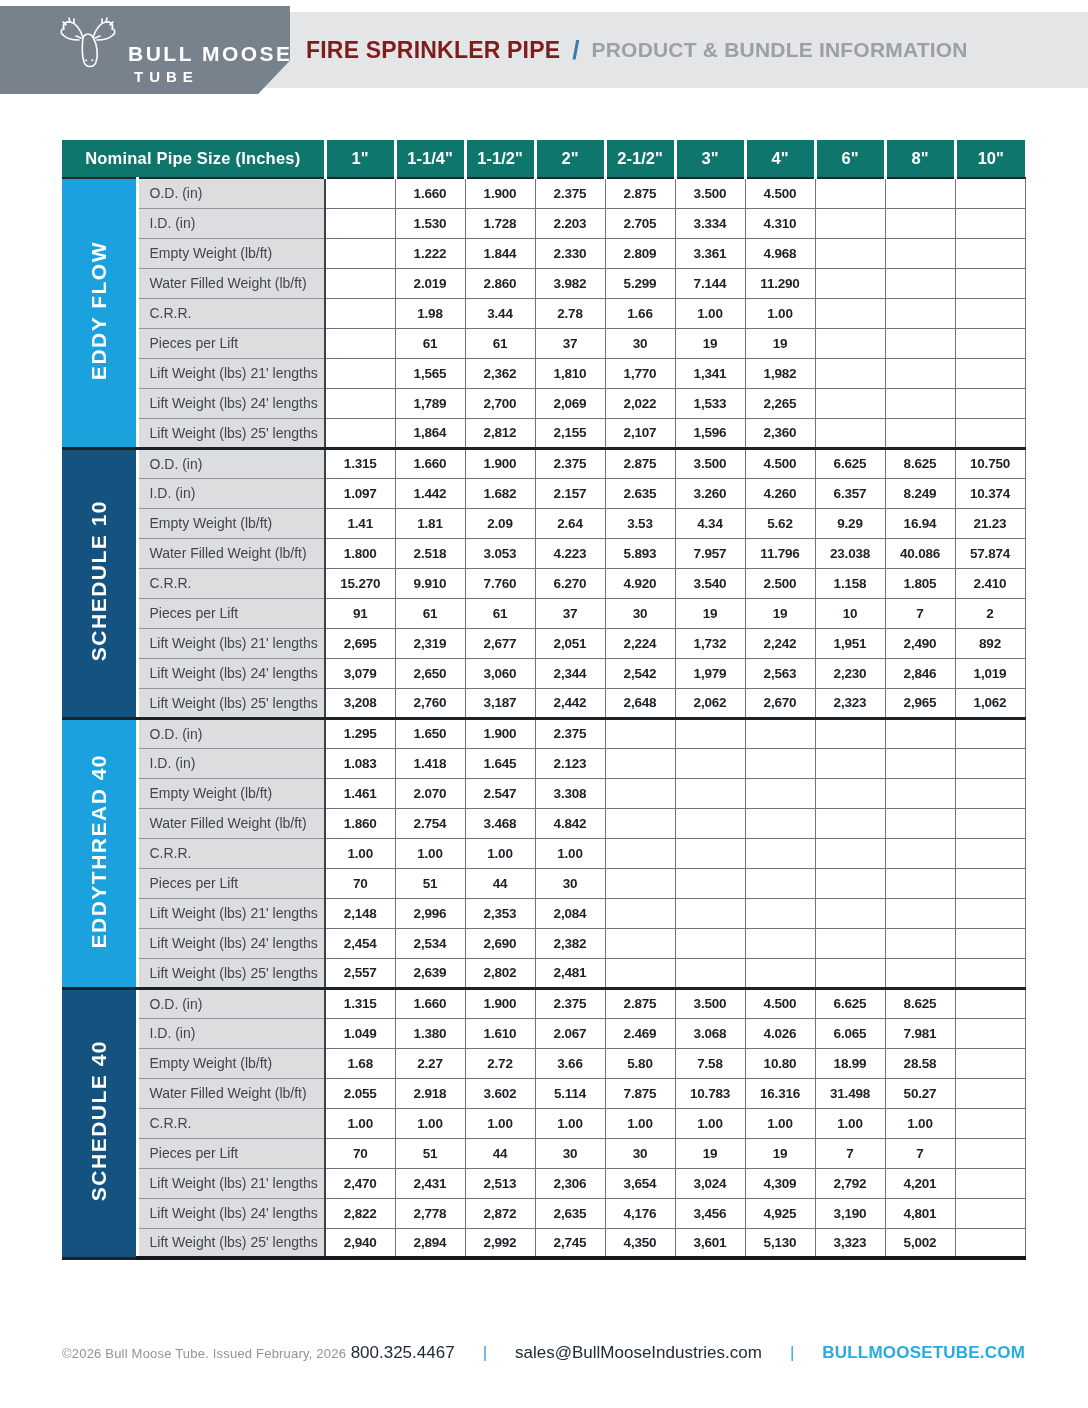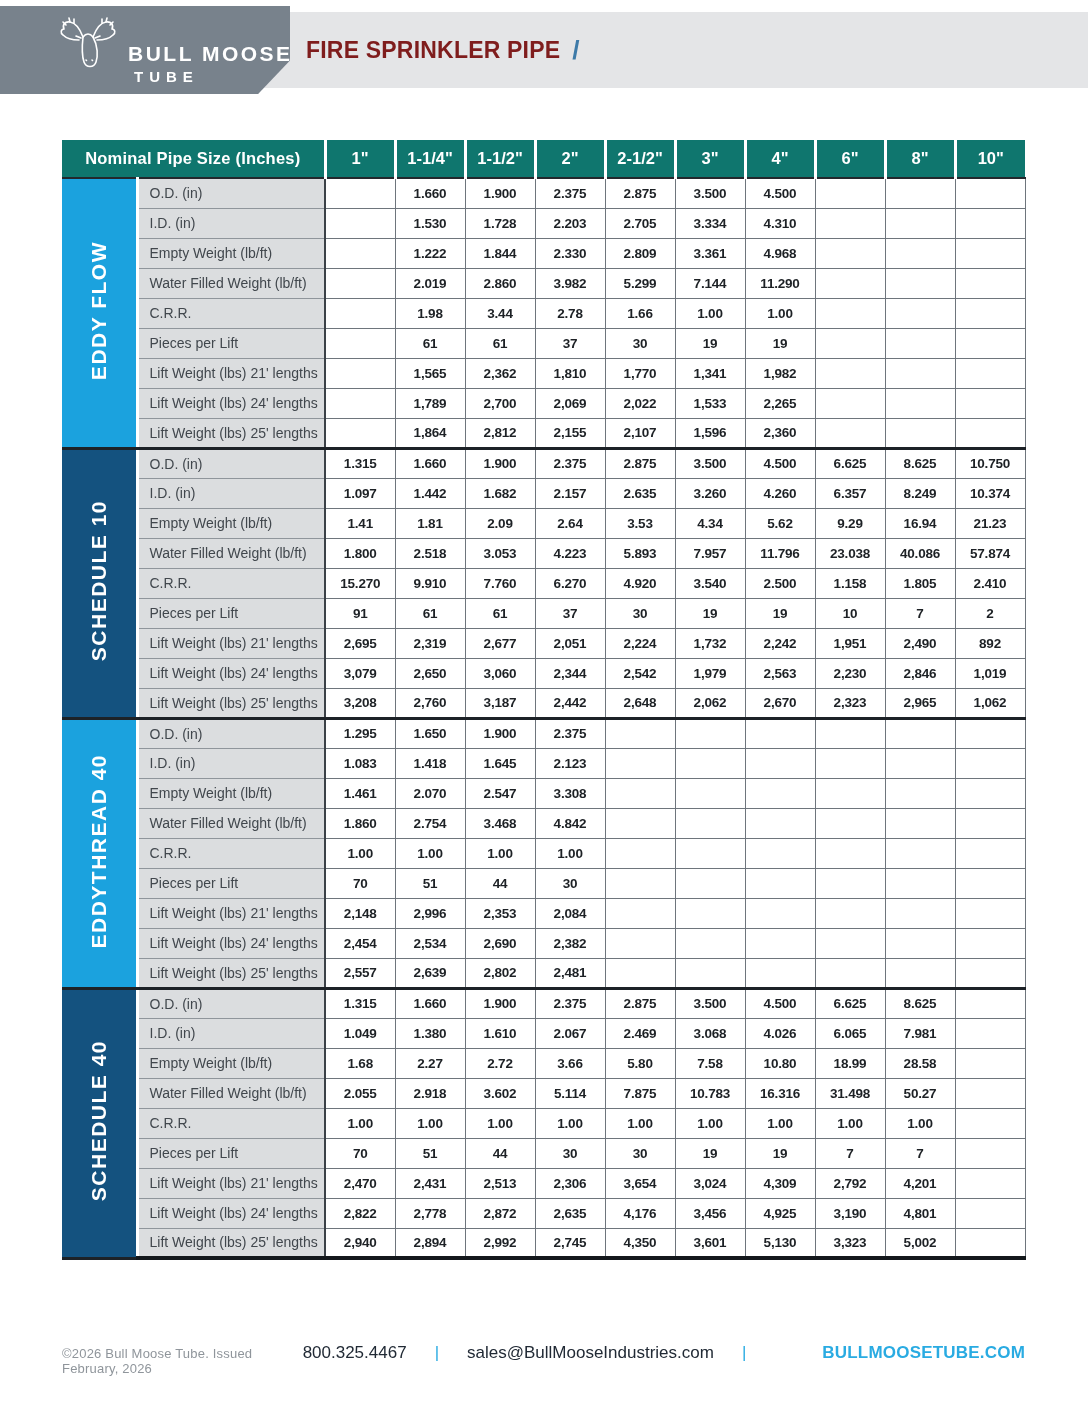--- a/index.html
+++ b/index.html
@@ -89,31 +89,32 @@
 
   
   .footer {
     position:absolute; left:62px; top:1343px; width:963px;
     display:flex; justify-content:space-between; align-items:baseline;
   }
   .copyright { color:#8f959b; font-size:13px; letter-spacing:0.2px; }
   .contact { display:flex; align-items:baseline; gap:28px; white-space:nowrap; }
   .contact .phone, .contact .email { color:#212a35; font-size:17px; }
   .contact .pipe { color:#29abe2; font-size:17px; font-weight:normal; }
-  .contact .site { color:#29abe2; font-size:17px; font-weight:bold; letter-spacing:0.2px;margin-left:48px; }
+  .contact .site { color:#29abe2; font-size:17px; font-weight:bold; letter-spacing:0.2px; }
 </style>
 </head>
 <body>
 
 <div class="page">
 
   <div class="header-strip">
     <div class="title-wrap">
       <span class="doc-title">FIRE SPRINKLER PIPE</span>
       <span class="doc-divider">/</span>
+      <span class="doc-subtitle">PRODUCT &amp; BUNDLE INFORMATION</span>
     </div>
   </div>
   <div class="logo-block">
     <svg class="moose-icon" viewBox="0 0 64 56" fill="none" stroke="#ffffff" stroke-width="1.6" stroke-linecap="round" stroke-linejoin="round">
 
       <path d="M25 21 C22 13 18 7 12 6 C7 5 4 9 6 13 C3 13 2 17 5 19 C8 22 14 24 21 24"></path>
       <path d="M12 6 L11 2 M16 7 L16 3 M8 9 L5 6"></path>
 
       <path d="M35 21 C38 13 42 7 48 6 C53 5 56 9 54 13 C57 13 58 17 55 19 C52 22 46 24 39 24"></path>
       <path d="M48 6 L49 2 M44 7 L44 3 M52 9 L55 6"></path>

